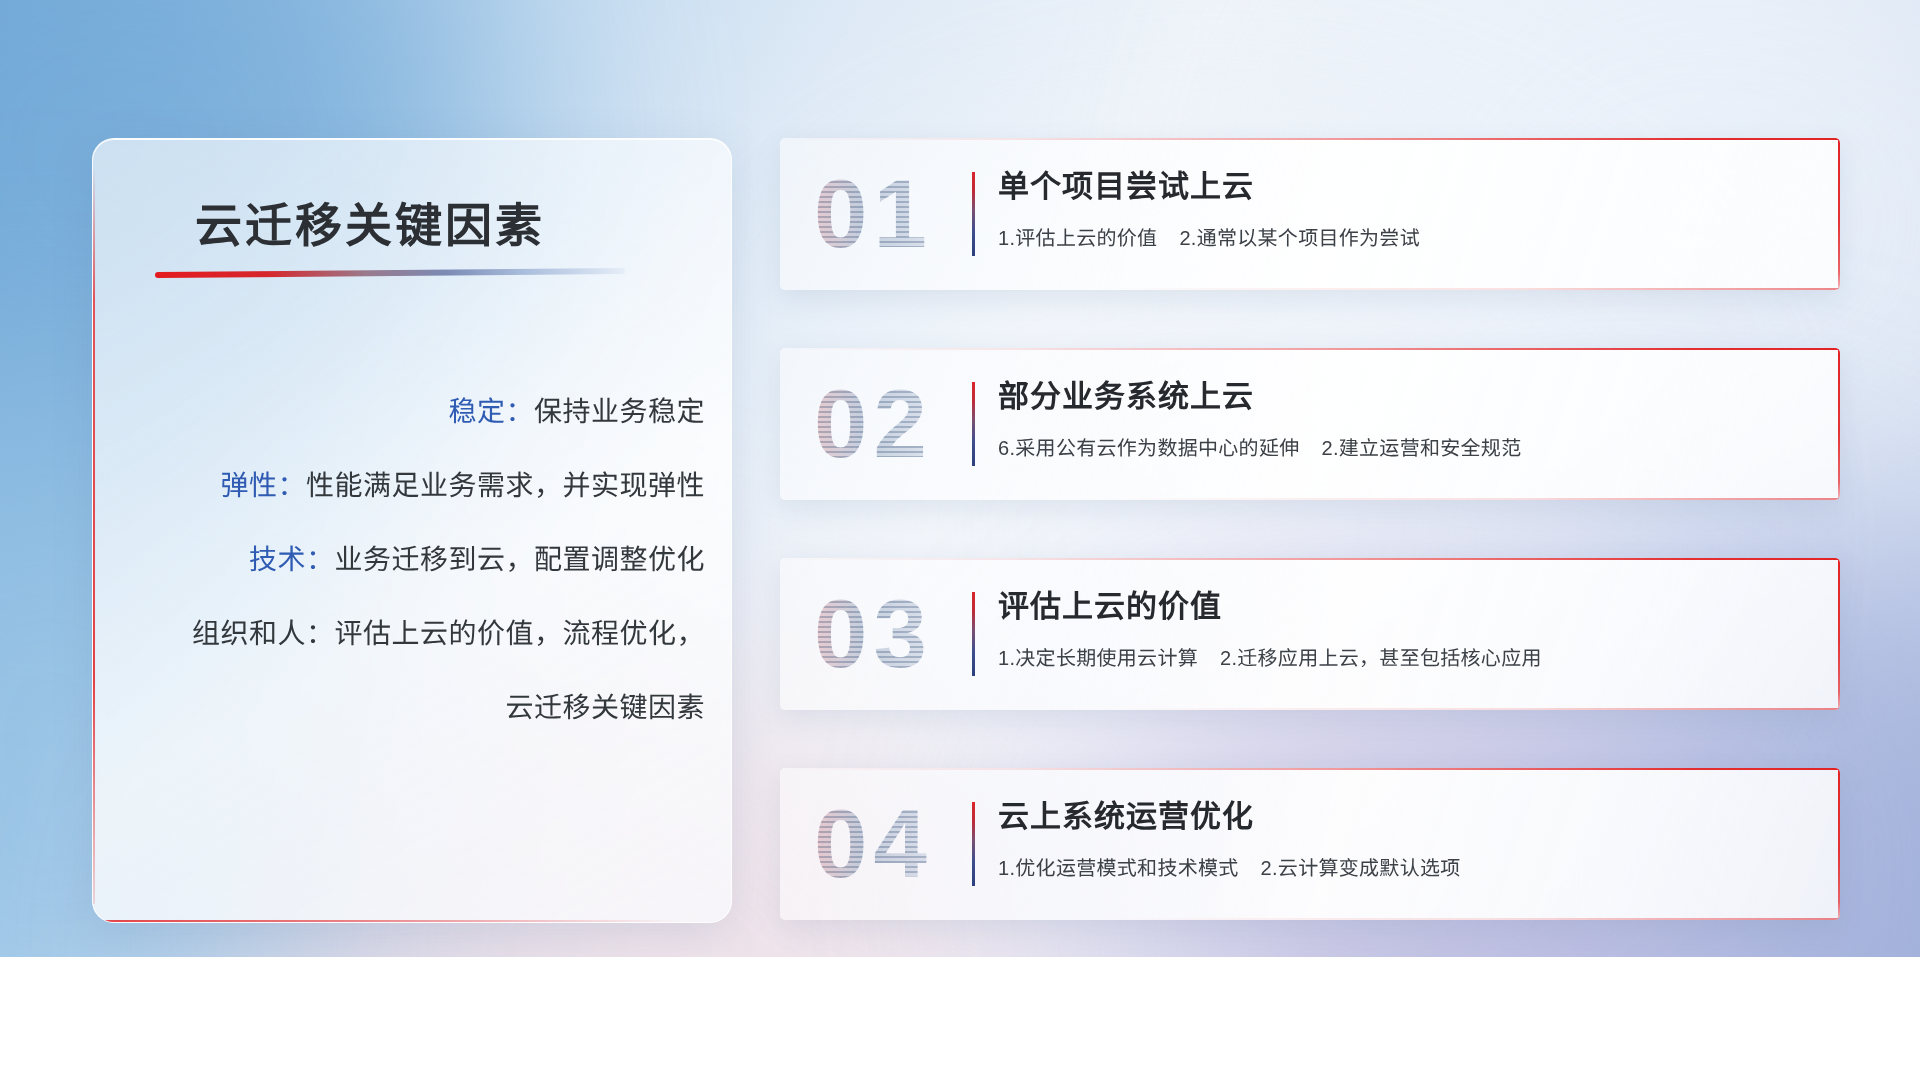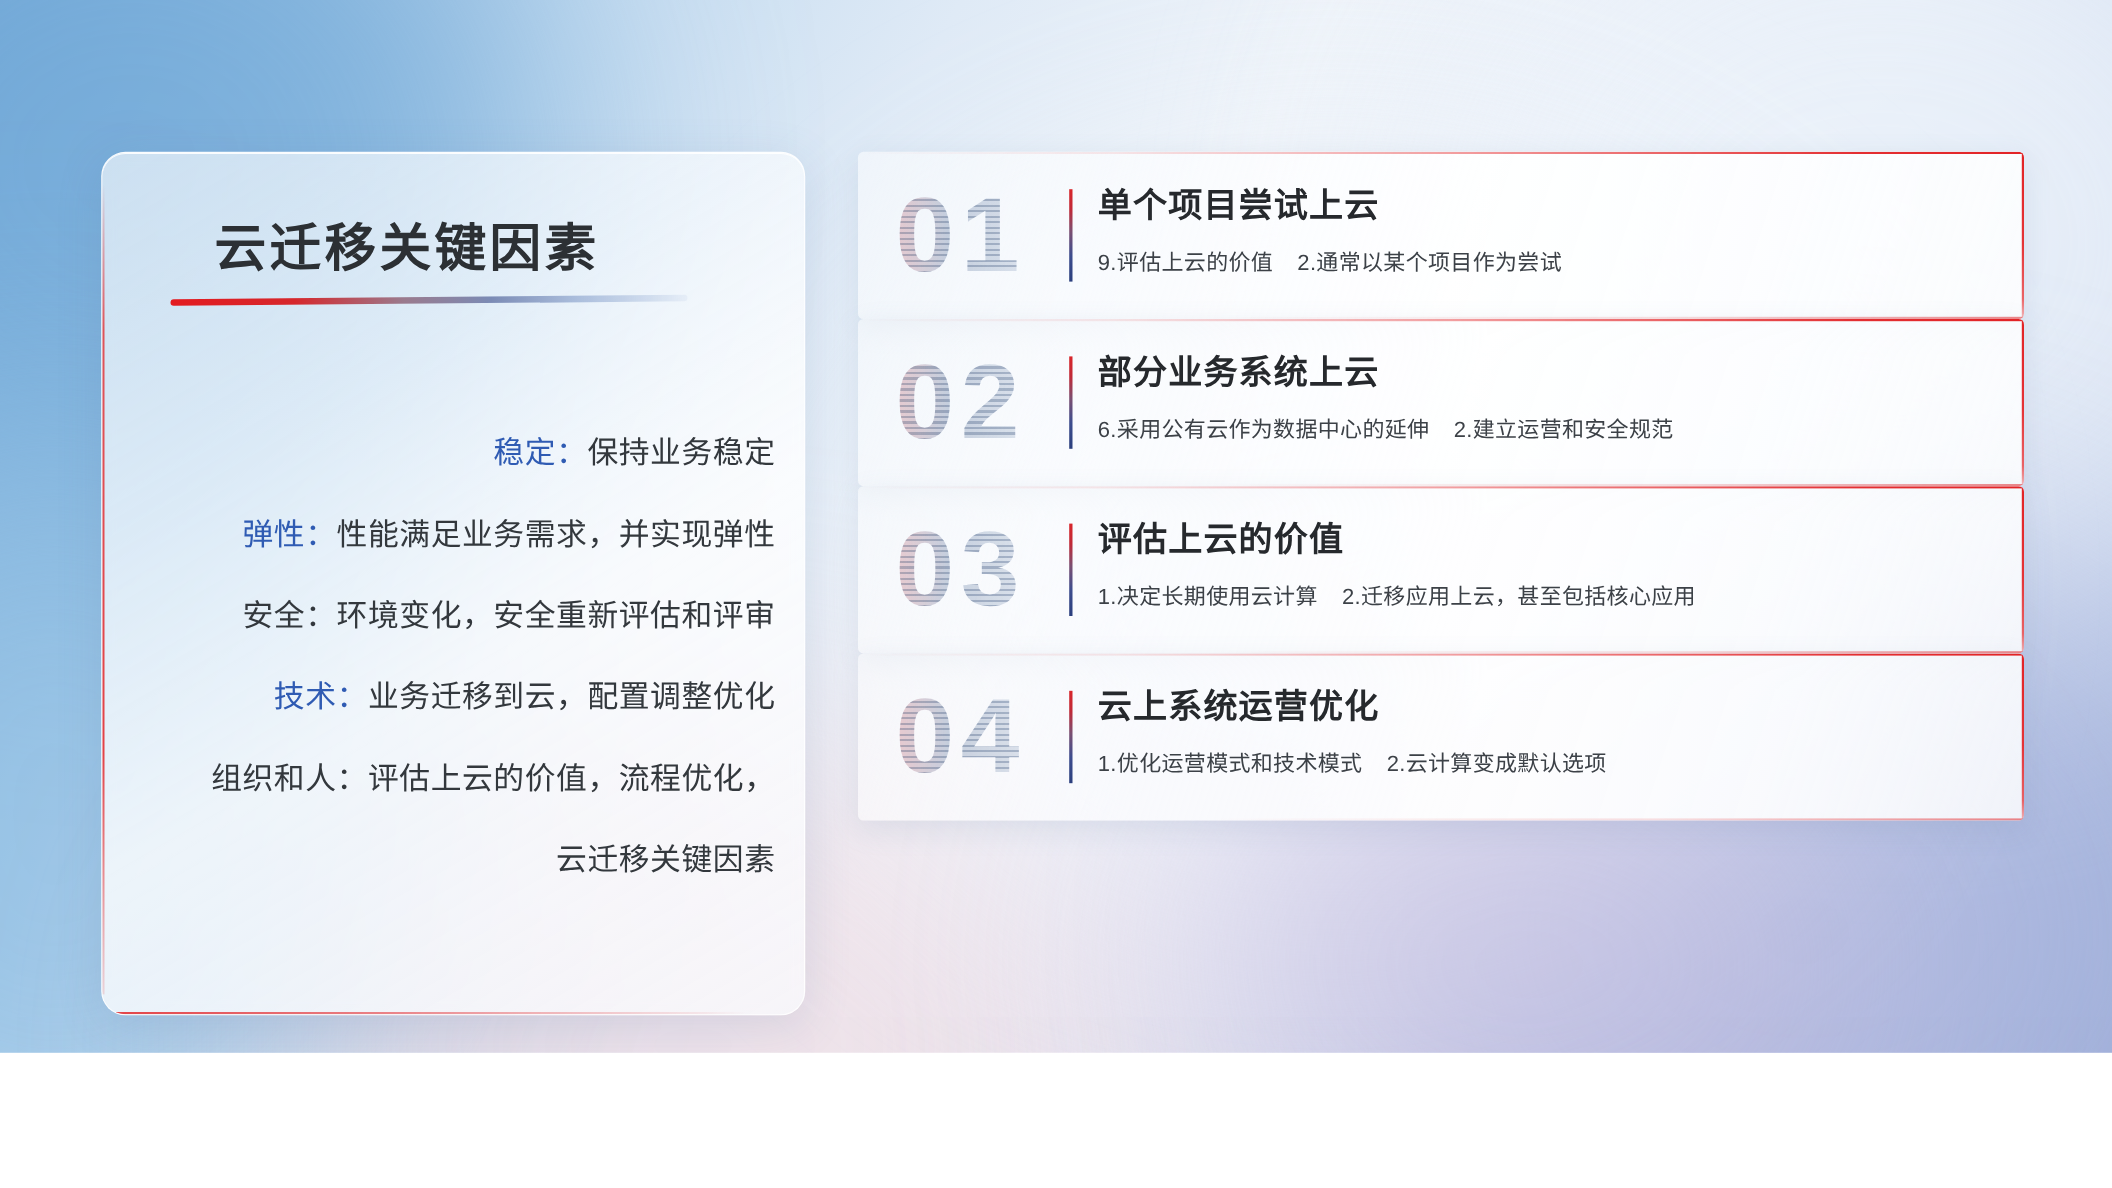--- a/index.html
+++ b/index.html
@@ -134,20 +134,21 @@
   
   .cards {
     position: absolute;
     left: 780px;
     top: 138px;
     width: 1060px;
   }
   .card {
     position: relative;
     height: 152px;
+    margin-bottom: 58px;
     border-radius: 5px;
     background: linear-gradient(108deg,
         rgba(255,255,255,0.50) 0%,
         rgba(252,253,255,0.78) 26%,
         rgba(255,255,255,0.95) 52%,
         rgba(253,254,255,0.92) 78%,
         rgba(255,255,255,0.82) 100%);
     box-shadow: 0 8px 26px rgba(96,124,162,0.14);
     overflow: hidden;
   }
@@ -259,23 +260,20 @@
     <h1 class="panel-title">云迁移关键因素</h1>
     <div class="title-rule"></div>
 
     <div class="factor-list">
       <div class="factor-line accent">
         <span class="label">稳定：</span><span class="text">保持业务稳定</span>
       </div>
       <div class="factor-line accent">
         <span class="label">弹性：</span><span class="text">性能满足业务需求，并实现弹性</span>
       </div>
-      <div class="factor-line">
-        <span class="label">安全：</span><span class="text">环境变化，安全重新评估和评审</span>
-      </div>
       <div class="factor-line accent">
         <span class="label">技术：</span><span class="text">业务迁移到云，配置调整优化</span>
       </div>
       <div class="factor-line">
         <span class="label">组织和人：</span><span class="text">评估上云的价值，流程优化，</span>
       </div>
       <div class="factor-line">
         <span class="text">云迁移关键因素</span>
       </div>
     </div>
@@ -285,21 +283,21 @@
 
     <article class="card">
       <span class="edge-top"></span>
       <span class="edge-right"></span>
       <span class="edge-bottom"></span>
       <div class="card-number">01</div>
       <div class="card-divider"></div>
       <div class="card-body">
         <div class="card-title">单个项目尝试上云</div>
         <div class="card-sub">
-          <span>9.评估上云的价值</span><span class="gap"></span><span>2.通常以某个项目作为尝试</span>
+          <span>1.评估上云的价值</span><span class="gap"></span><span>2.通常以某个项目作为尝试</span>
         </div>
       </div>
     </article>
 
     <article class="card">
       <span class="edge-top"></span>
       <span class="edge-right"></span>
       <span class="edge-bottom"></span>
       <div class="card-number">02</div>
       <div class="card-divider"></div>

